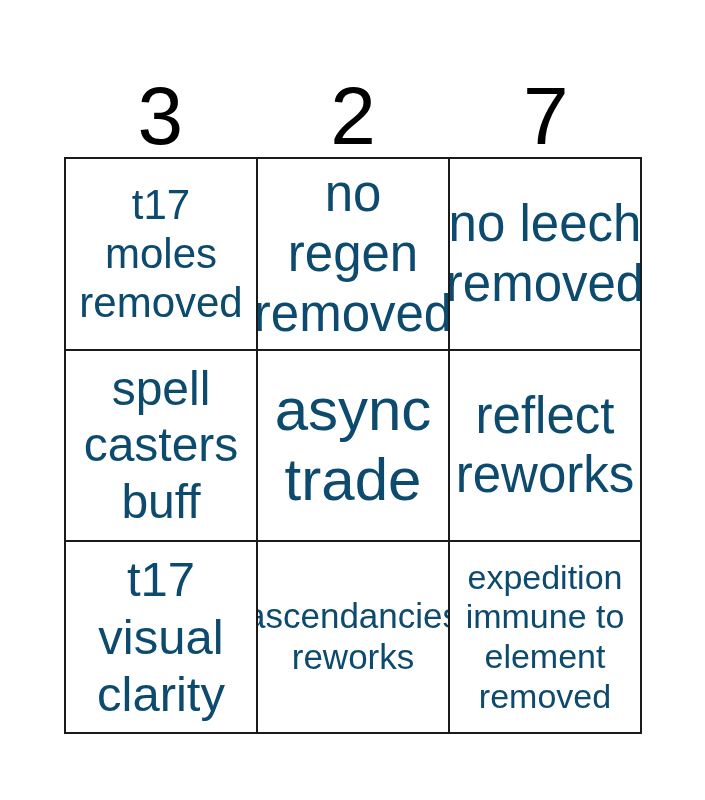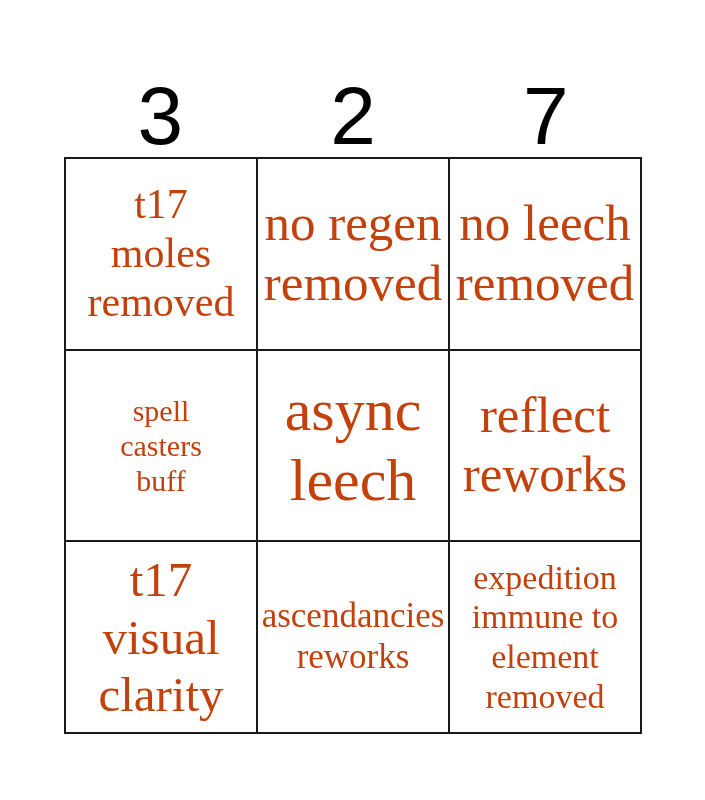--- a/index.html
+++ b/index.html
@@ -46,30 +46,29 @@
     gap: 2px;
   }
   .cell {
     background: #ffffff;
     display: flex;
     align-items: center;
     justify-content: center;
     text-align: center;
     white-space: pre-line;
     line-height: 1.17;
-    color: #c2410c;
+    color: #0c4a6e;
     overflow: hidden;
     cursor: pointer;
     padding: 2px;
     box-sizing: border-box;
-    font-family: Liberation Serif, serif;
   }
   .fs-42 { font-size: 42px; }
   .fs-43 { font-size: 51px; }
-  .fs-36 { font-size: 30px; }
+  .fs-36 { font-size: 48px; }
   .fs-60 { font-size: 60px; }
   .fs-49 { font-size: 49px; }
   .fs-27 { font-size: 35px; }
   .fs-35 { font-size: 34px; }
 </style>
 </head>
 <body>
 
 <div class="board">
   <div class="header-row">
@@ -82,21 +81,21 @@
 moles
 removed</div>
     <div class="cell fs-43">no regen
 removed</div>
     <div class="cell fs-43">no leech
 removed</div>
     <div class="cell fs-36">spell
 casters
 buff</div>
     <div class="cell fs-60">async
-leech</div>
+trade</div>
     <div class="cell fs-43">reflect
 reworks</div>
     <div class="cell fs-49">t17
 visual
 clarity</div>
     <div class="cell fs-27">ascendancies
 reworks</div>
     <div class="cell fs-35">expedition
 immune to
 element

